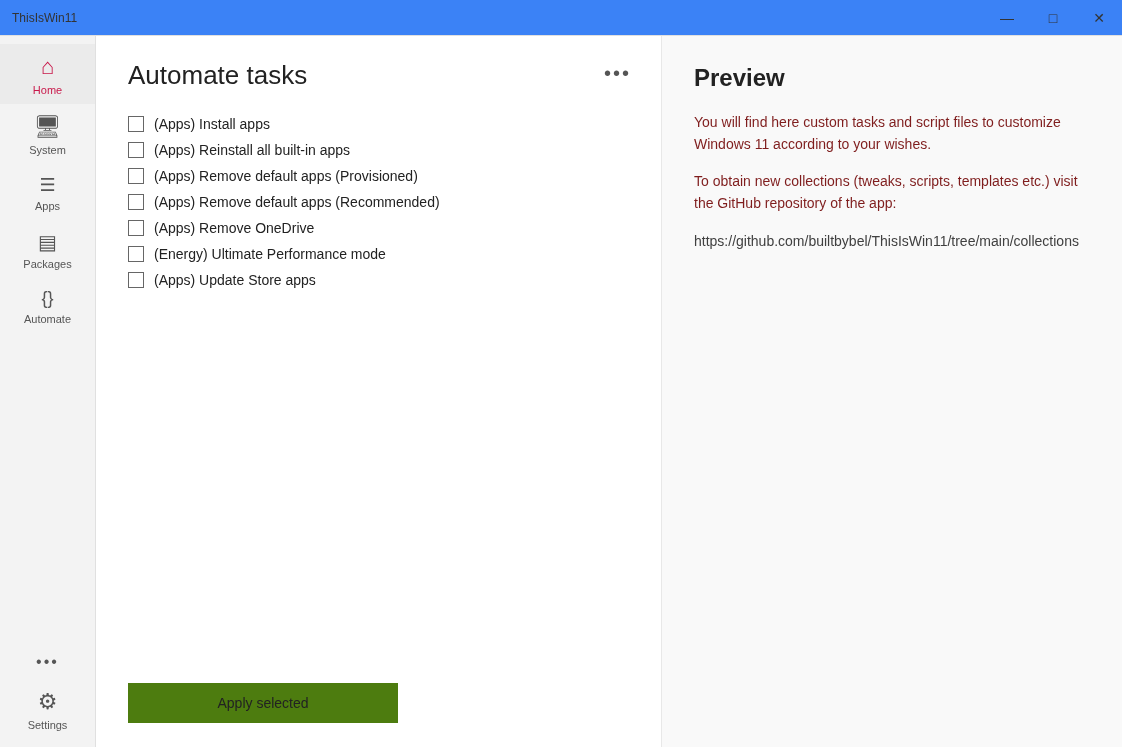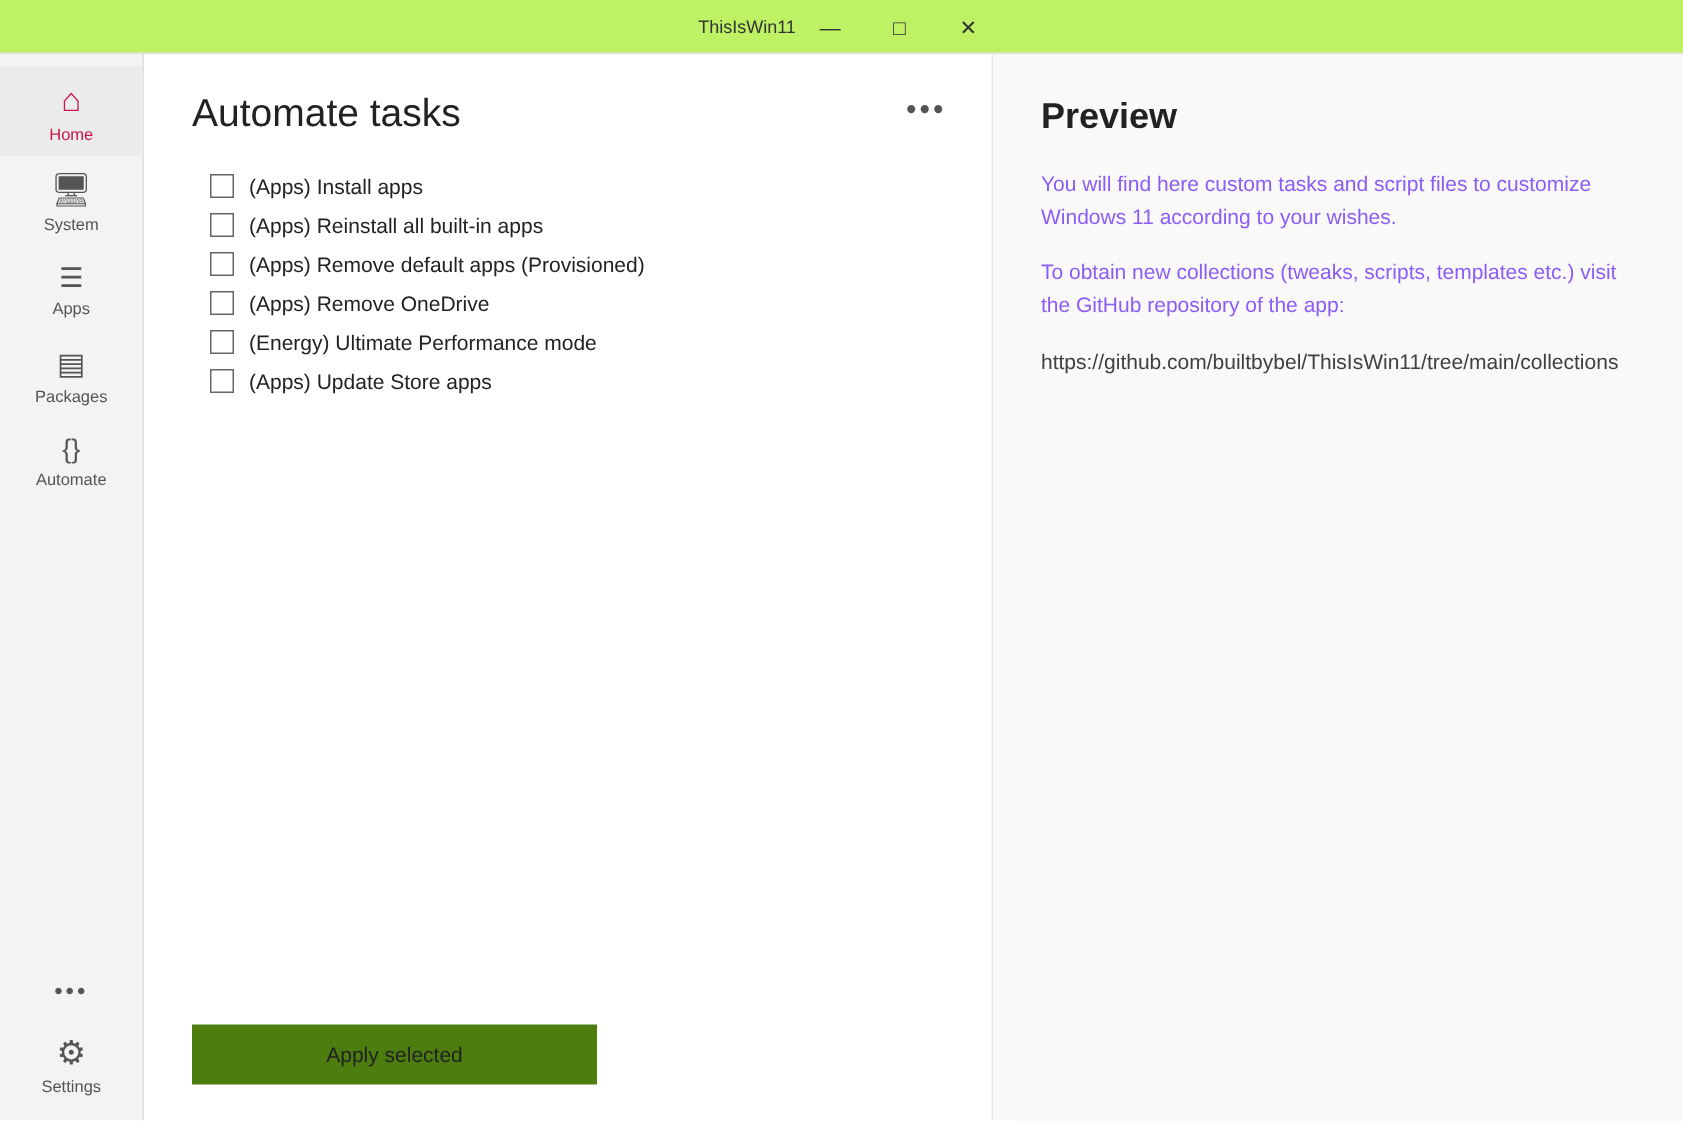--- a/index.html
+++ b/index.html
@@ -9,24 +9,24 @@
       width: 1122px;
       height: 747px;
       overflow: hidden;
       display: flex;
       flex-direction: column;
     }
 
     
     .titlebar {
       height: 36px;
-      background: #bef264;
-      display: flex;
-      align-items: center;
-      justify-content: center;
+      background: #3b82f6;
+      display: flex;
+      align-items: center;
+      justify-content: space-between;
       padding: 0 0 0 12px;
       border-bottom: 1px solid #e0e0e0;
       flex-shrink: 0;
     }
     .titlebar-title {
       font-size: 12px;
       color: #333;
     }
     .titlebar-controls {
       display: flex;
@@ -138,21 +138,20 @@
     .task-list-container::-webkit-scrollbar { width: 14px; }
     .task-list-container::-webkit-scrollbar-track { background: #f3f3f3; }
     .task-list-container::-webkit-scrollbar-thumb { background: #c0c0c0; }
 
     .task-item {
       display: flex;
       align-items: center;
       padding: 5px 0;
       font-size: 14px;
       color: #222;
-      margin-left: 12px;
     }
     .task-checkbox {
       width: 16px;
       height: 16px;
       margin-right: 10px;
       flex-shrink: 0;
       appearance: none;
       -webkit-appearance: none;
       border: 1.5px solid #666;
       background: #fff;
@@ -185,21 +184,21 @@
       overflow-y: auto;
     }
     .preview-title {
       font-size: 24px;
       font-weight: 600;
       color: #222;
       margin-bottom: 20px;
     }
     .preview-text {
       font-size: 14px;
-      color: #8b5cf6;
+      color: #7f1d1d;
       line-height: 1.55;
       margin-bottom: 16px;
     }
     .preview-link {
       font-size: 14px;
       color: #404040;
       cursor: pointer;
       line-height: 1.55;
     }
   </style>
@@ -264,20 +263,24 @@
         <div class="task-item">
           <input type="checkbox" class="task-checkbox" style="">
           <span>(Apps) Reinstall all built-in apps</span>
         </div>
         <div class="task-item">
           <input type="checkbox" class="task-checkbox" style="">
           <span>(Apps) Remove default apps (Provisioned)</span>
         </div>
         <div class="task-item">
           <input type="checkbox" class="task-checkbox" style="">
+          <span>(Apps) Remove default apps (Recommended)</span>
+        </div>
+        <div class="task-item">
+          <input type="checkbox" class="task-checkbox" style="">
           <span>(Apps) Remove OneDrive</span>
         </div>
         <div class="task-item">
           <input type="checkbox" class="task-checkbox" style="">
           <span>(Energy) Ultimate Performance mode</span>
         </div>
         <div class="task-item">
           <input type="checkbox" class="task-checkbox" style="">
           <span>(Apps) Update Store apps</span>
         </div>

